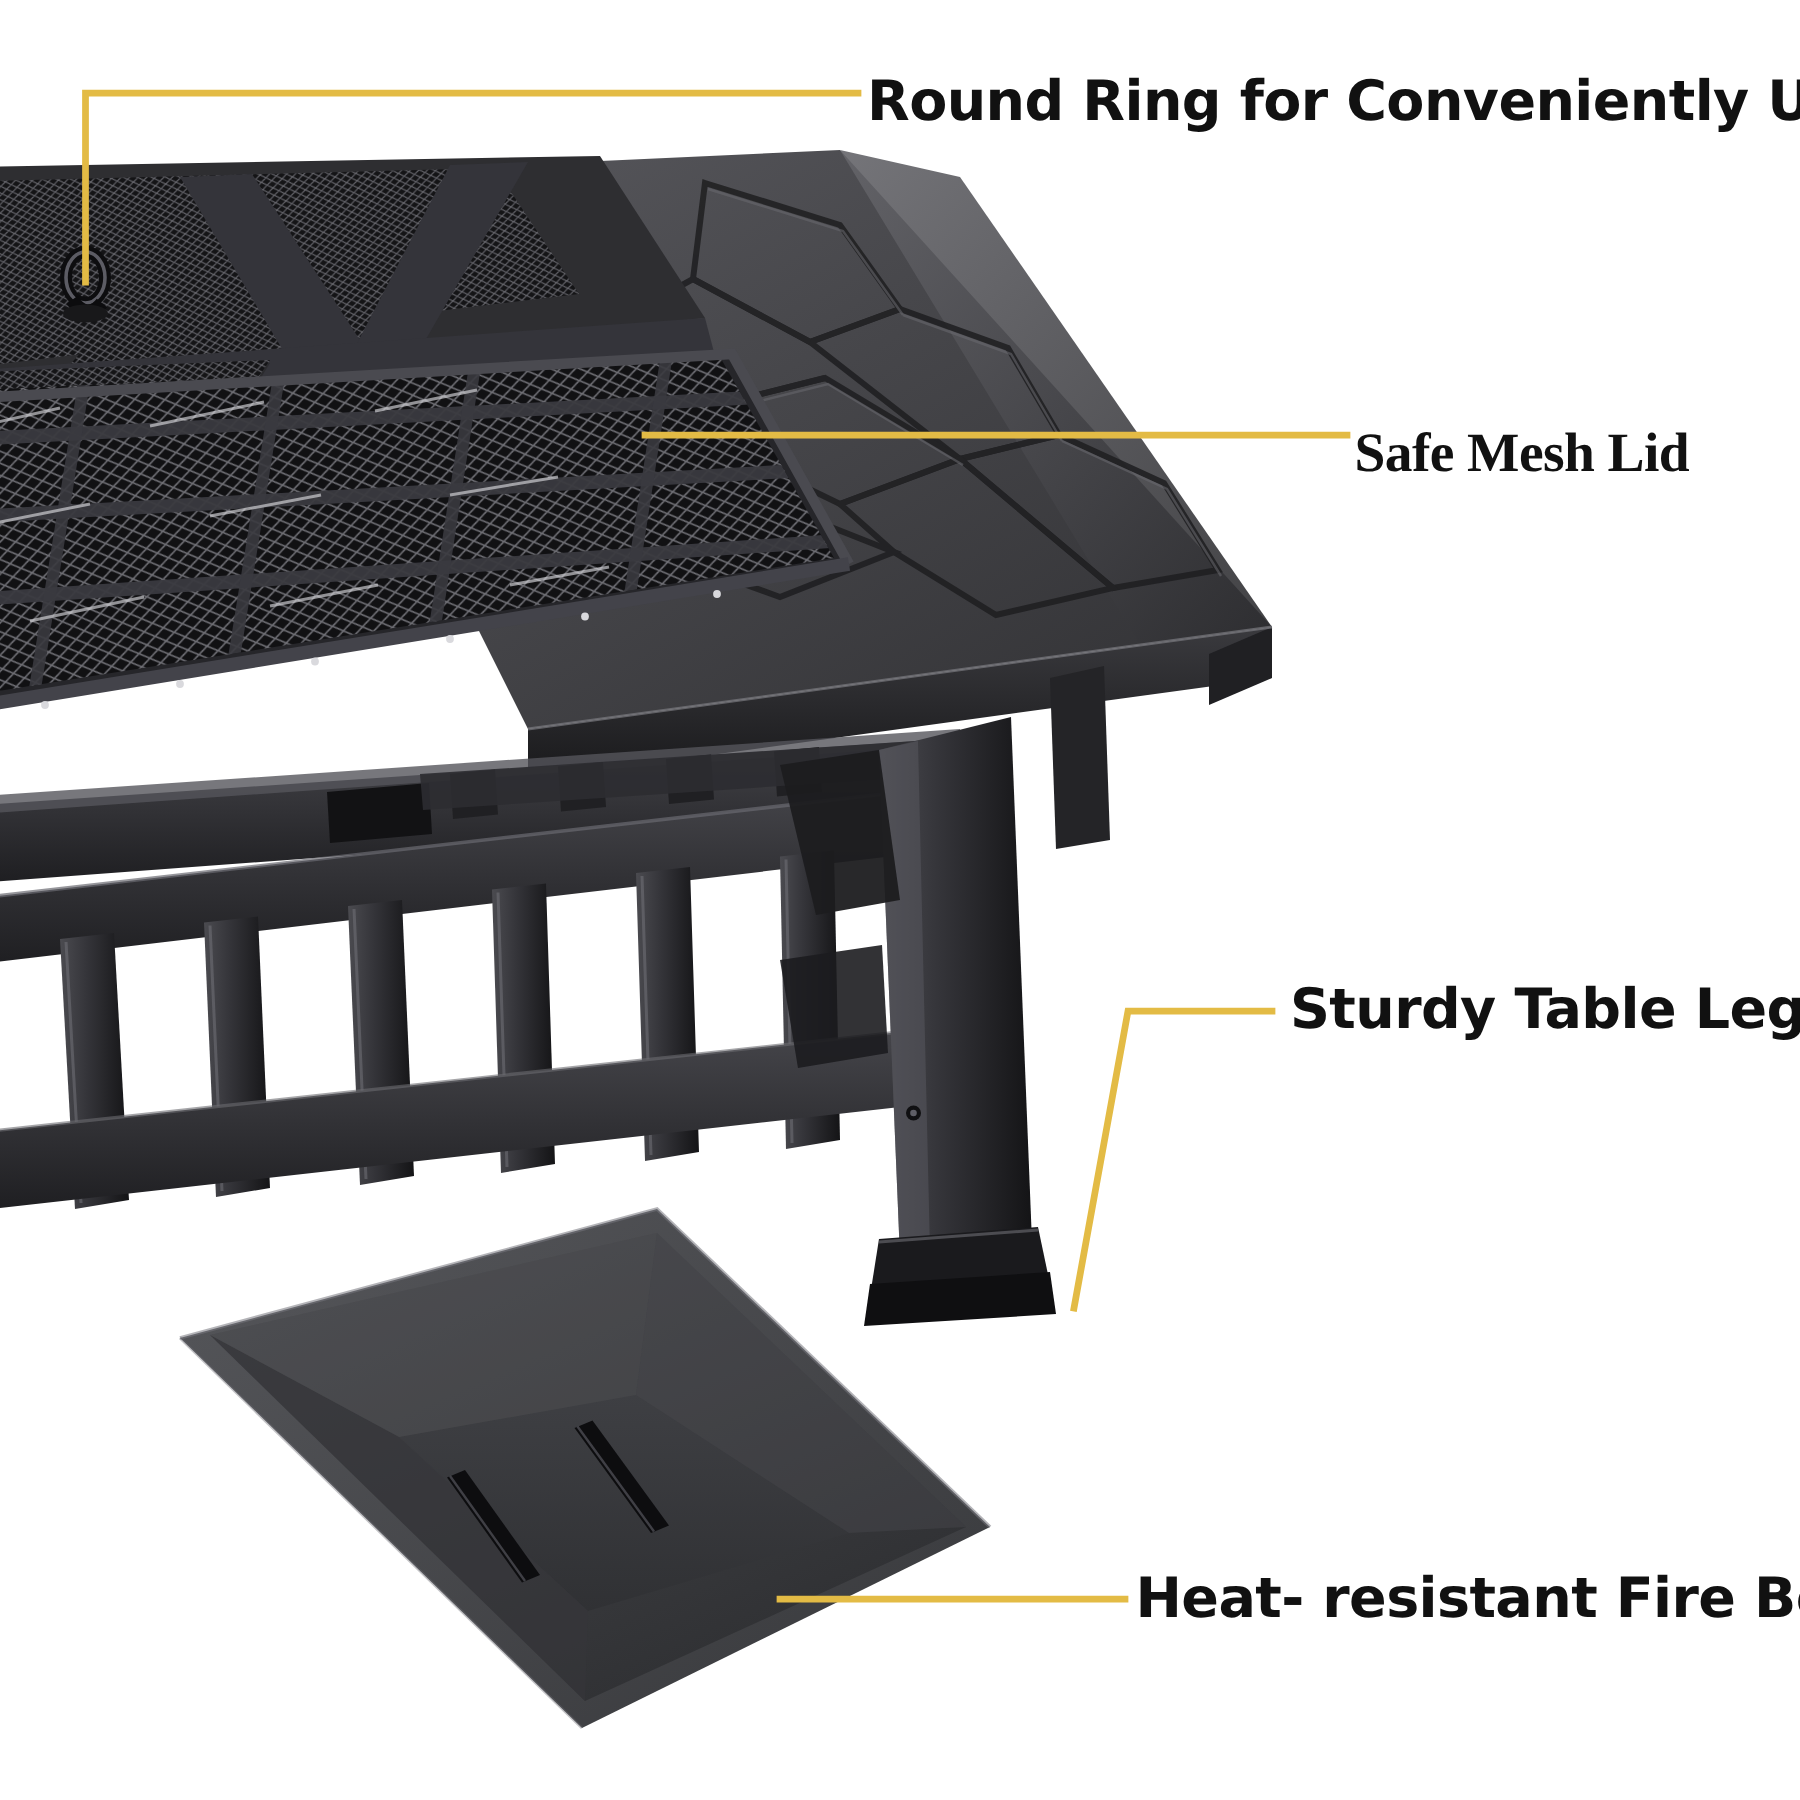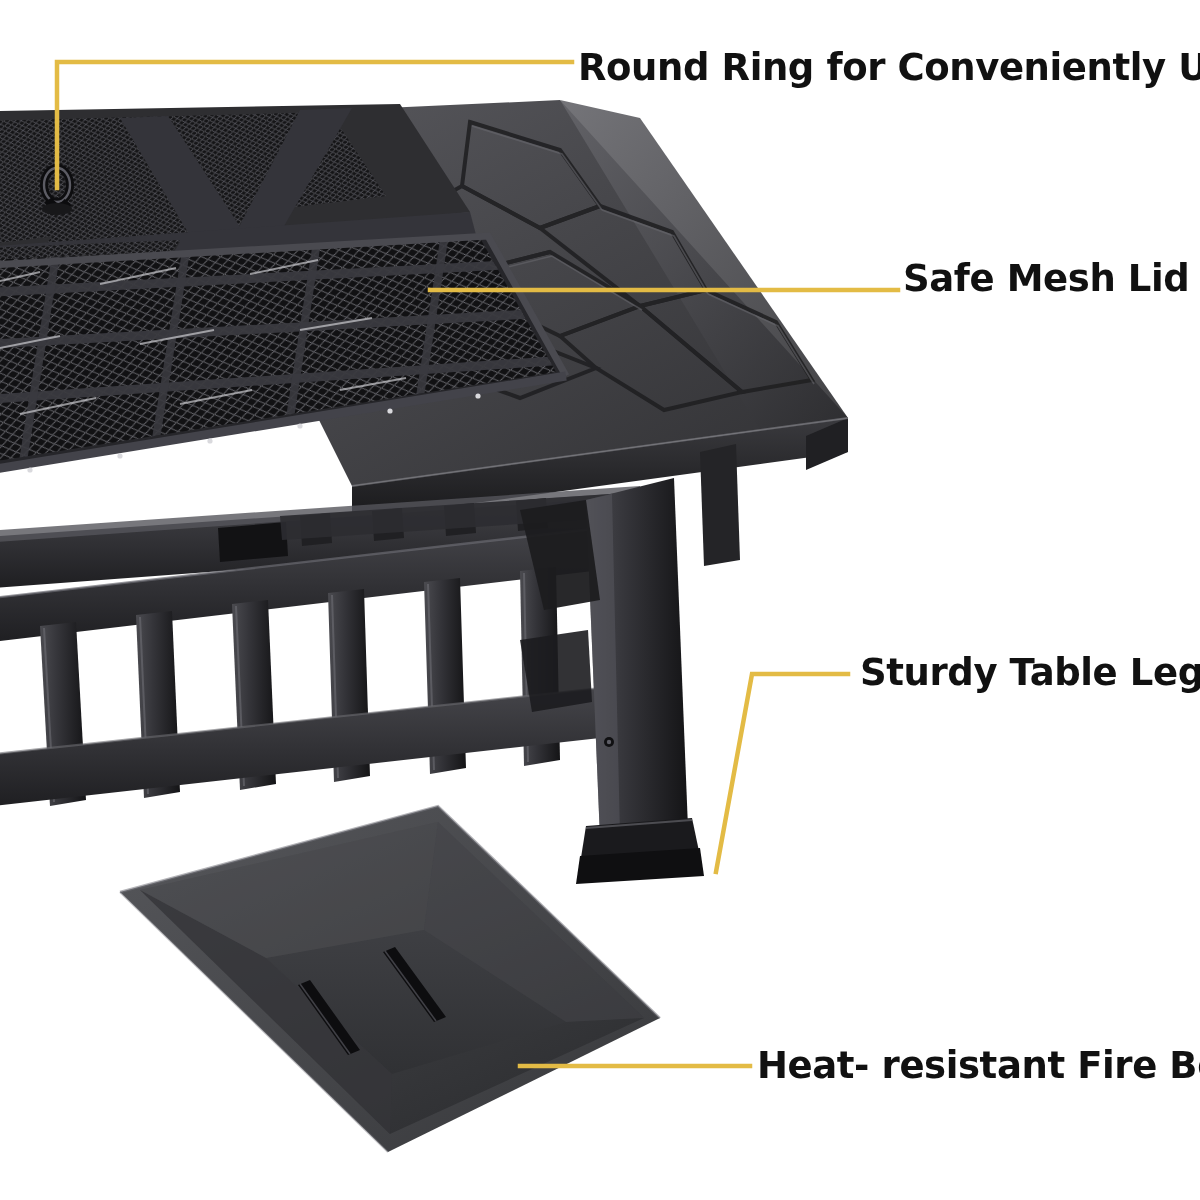--- a/index.html
+++ b/index.html
@@ -28,21 +28,21 @@
     position: absolute;
     font-family: "DejaVu Sans", "Liberation Sans", sans-serif;
     font-weight: 700;
     font-size: 37px;
     letter-spacing: -0.4px;
     color: #111111;
     white-space: nowrap;
     line-height: 1;
   }
   #label-round-ring { left: 578px; top: 49px; }
-  #label-safe-mesh  { left: 903px; top: 260px; }
+  #label-safe-mesh  { left: 903px; top: 284px; font-family: Liberation Serif, serif; }
   #label-table-leg  { left: 860px; top: 654px; }
   #label-fire-bowl  { left: 757px; top: 1047px; }
 </style>
 </head>
 <body>
 
 <div id="stage" style="background: rgb(255, 255, 255);">
 
   <svg id="product-svg" viewBox="0 0 1200 1200">
     <defs>

